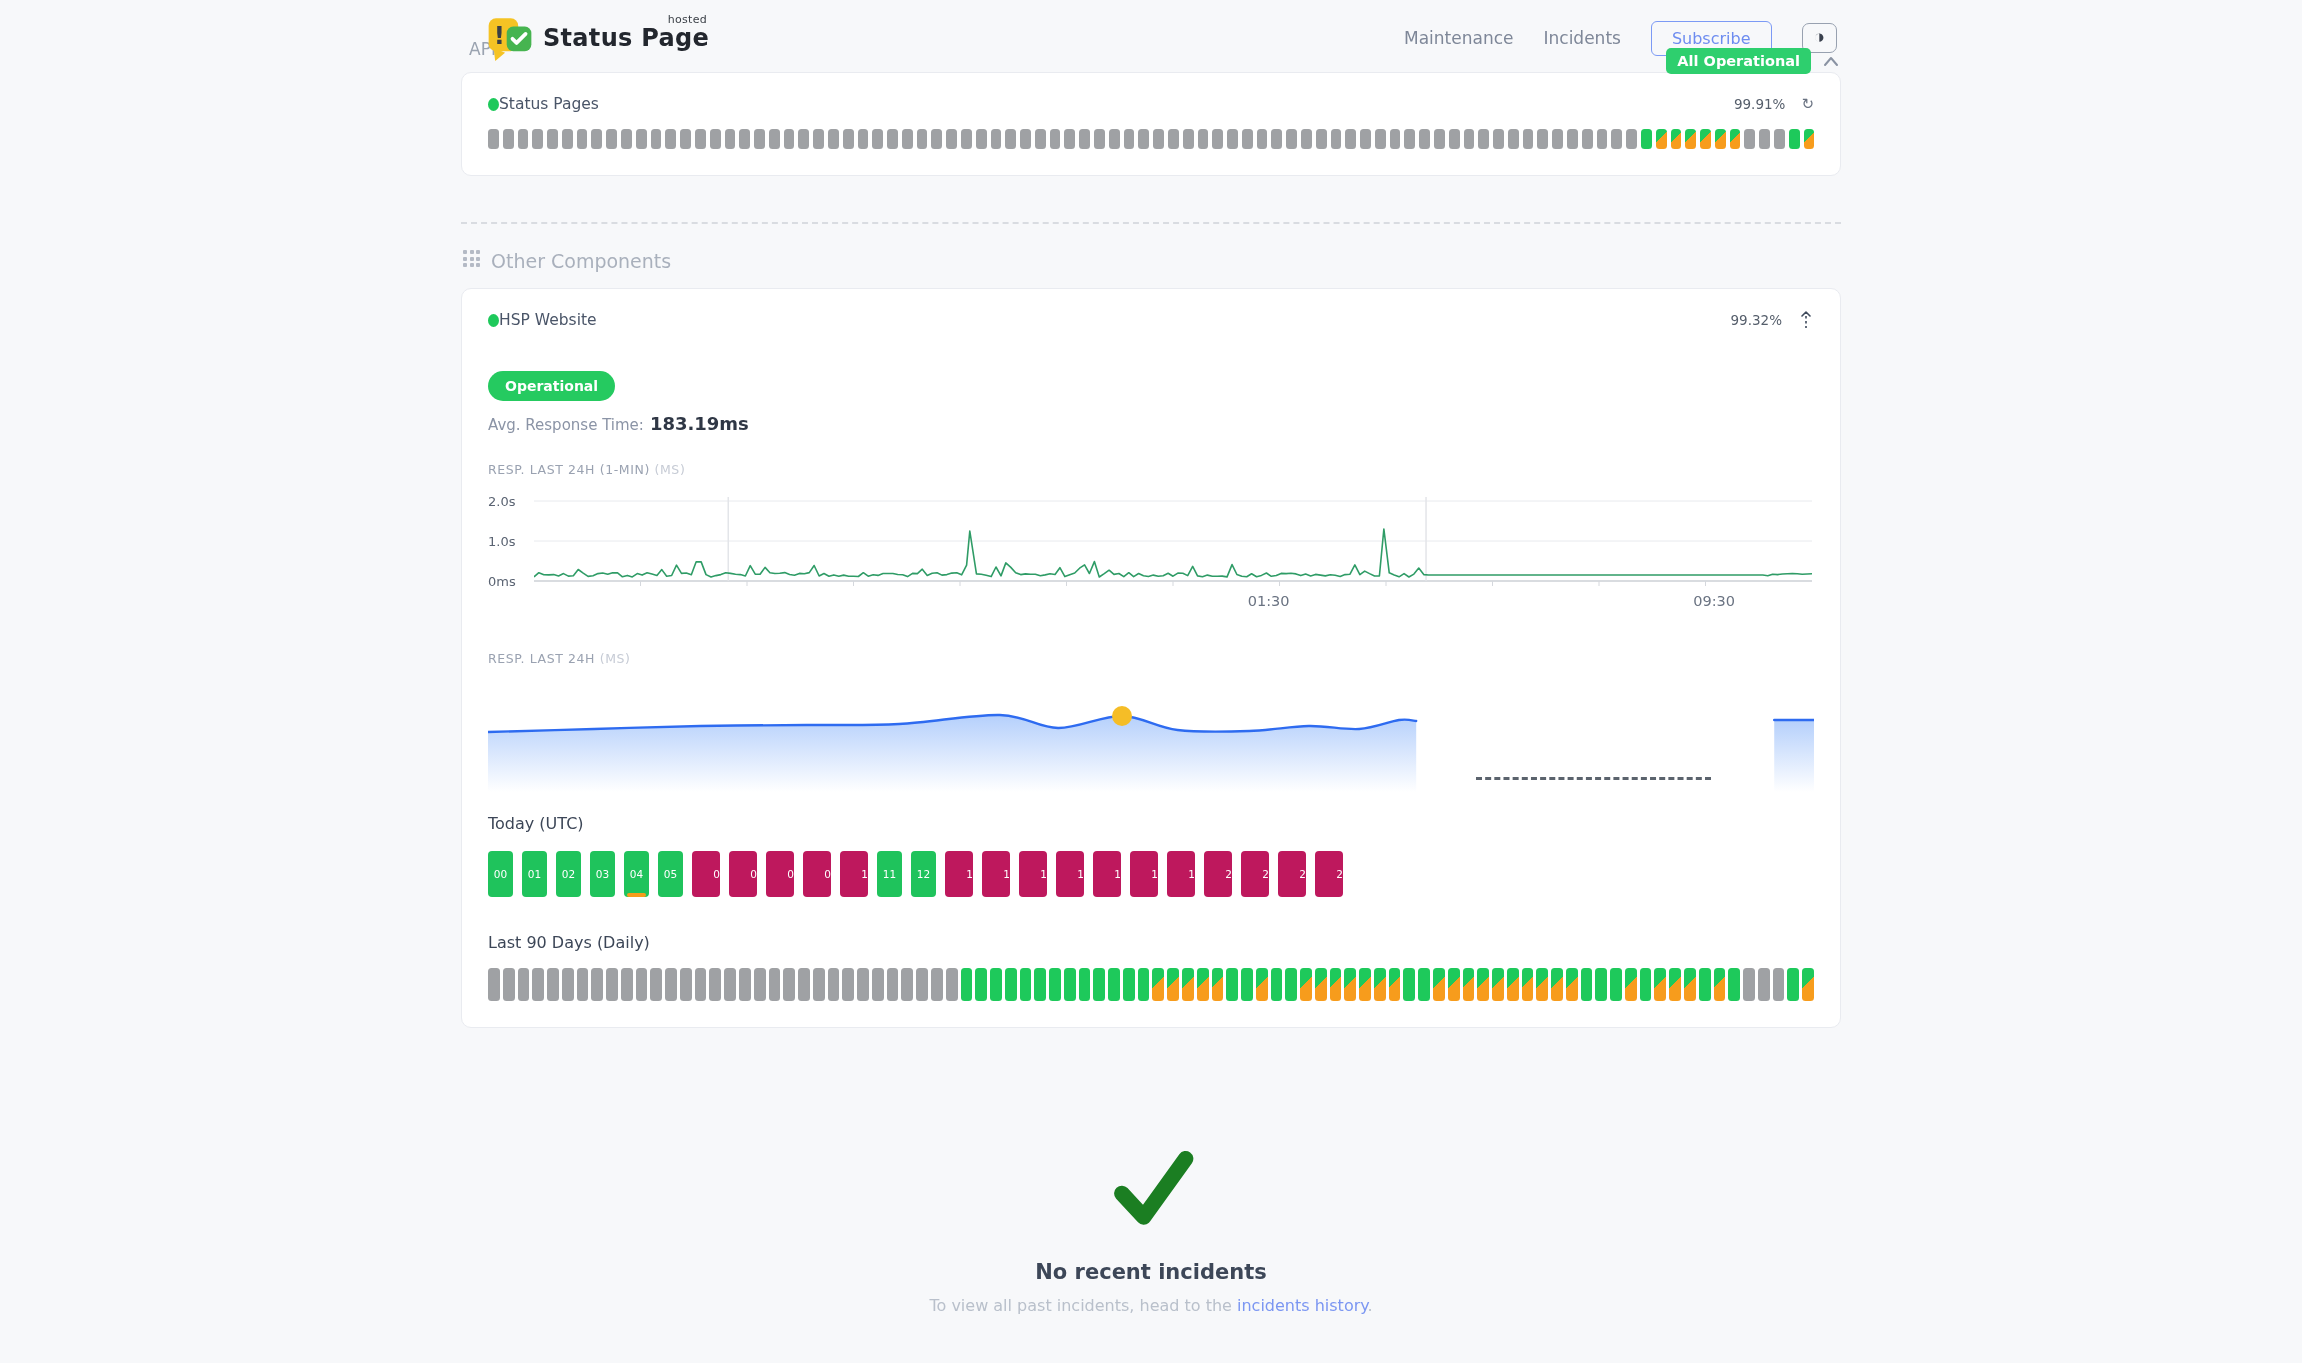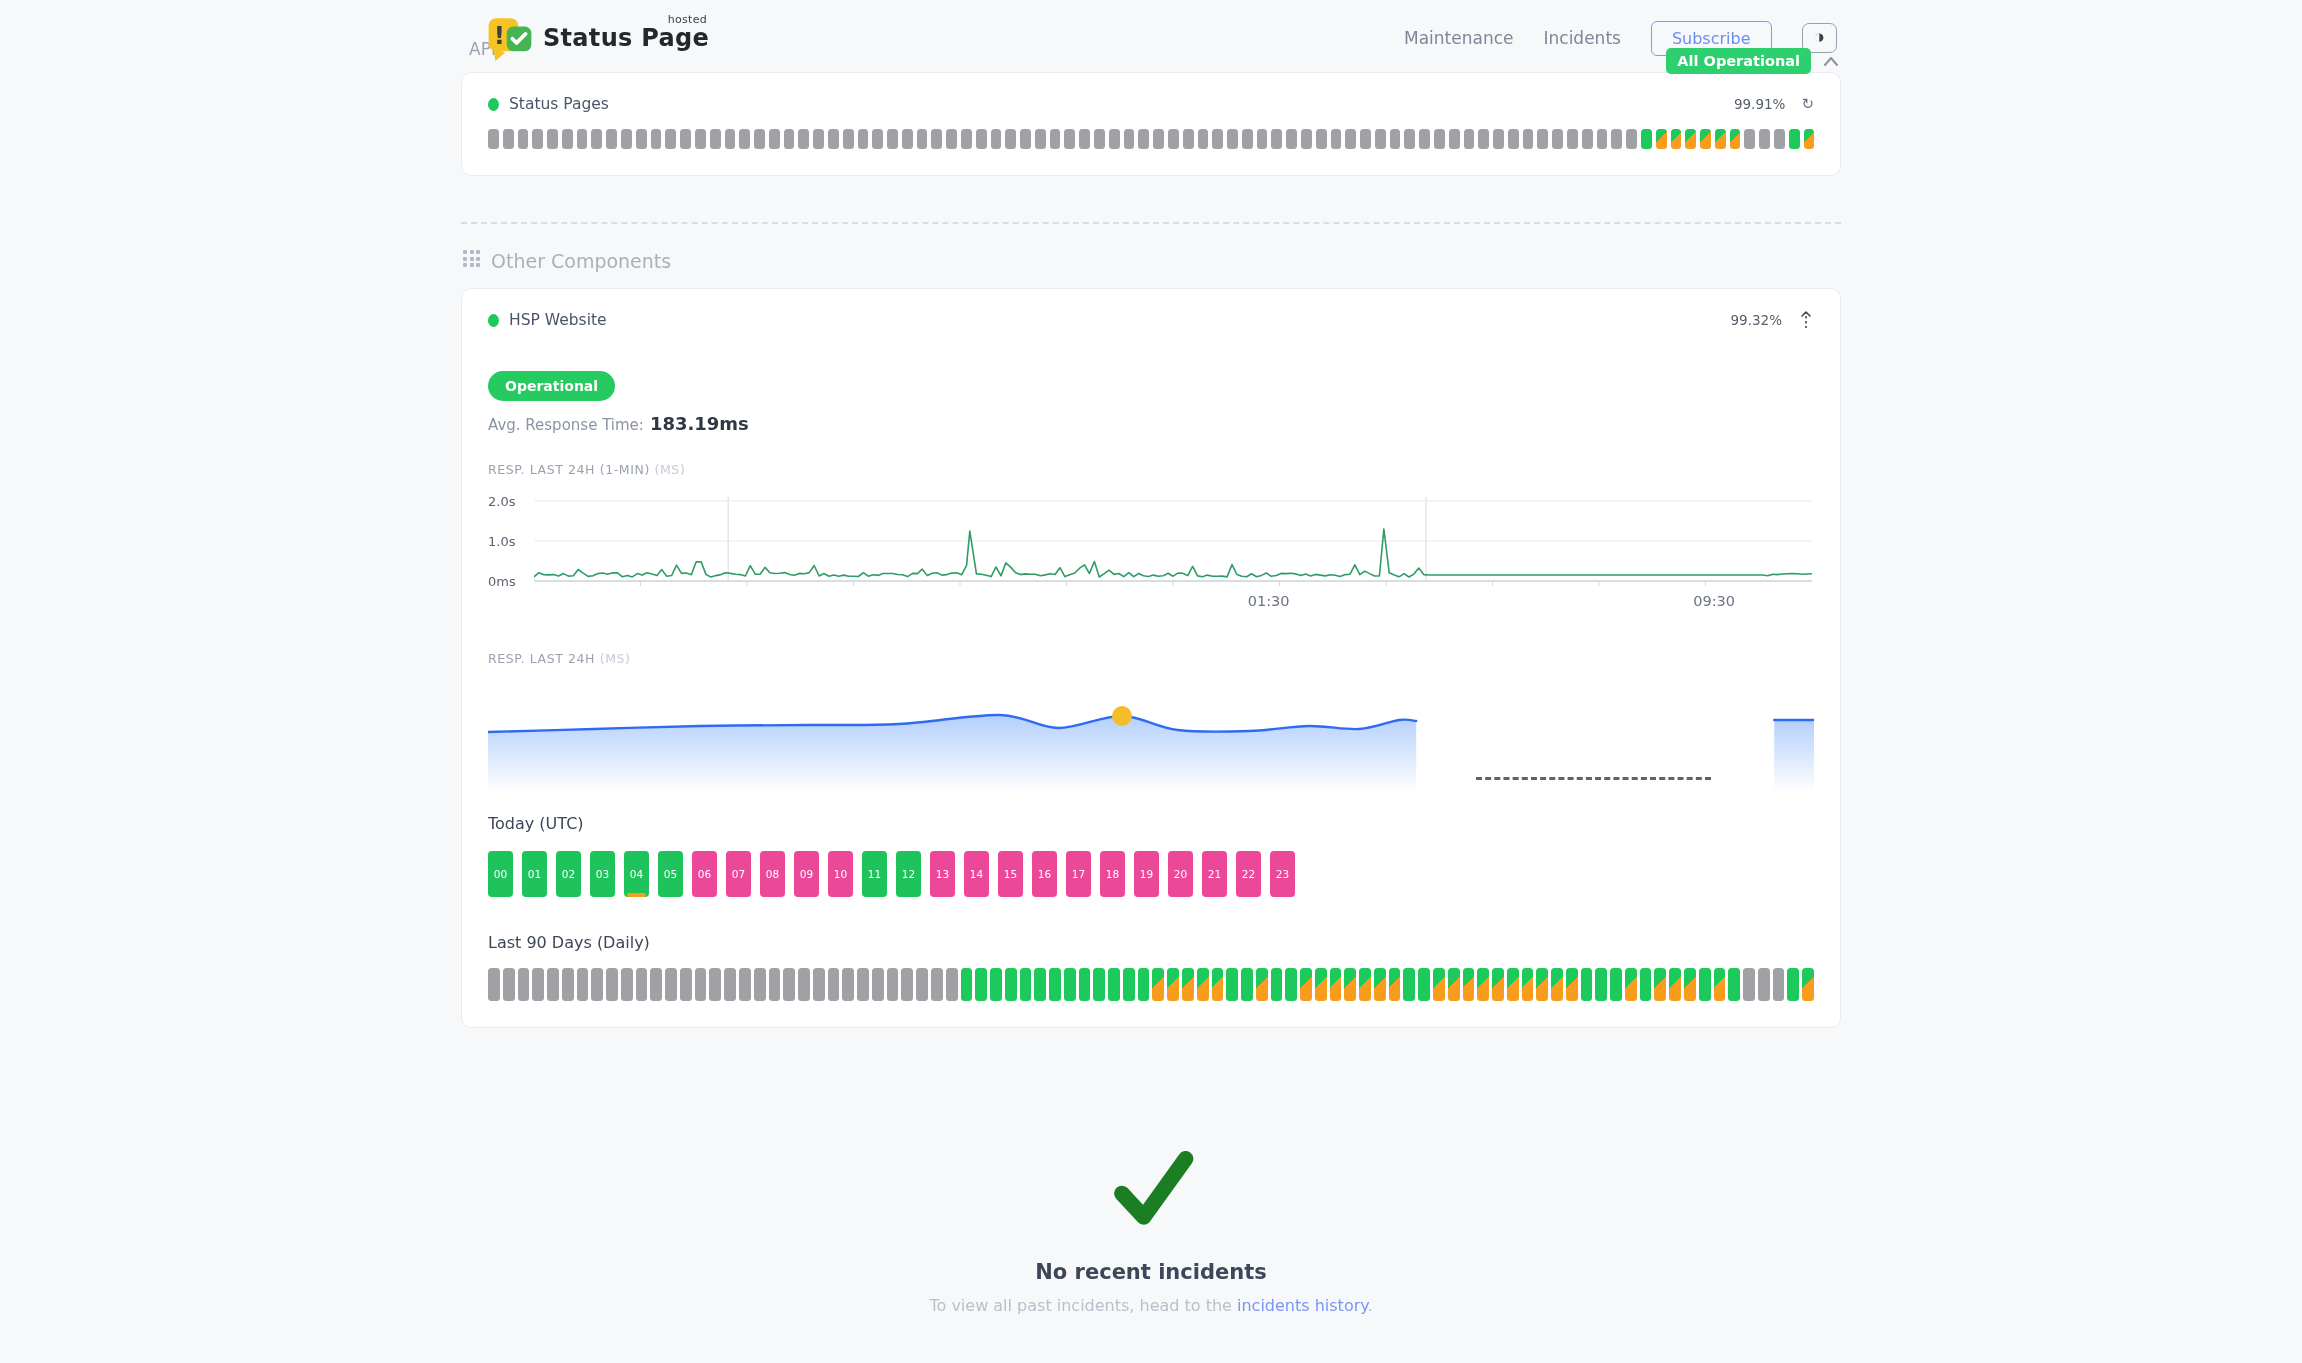--- a/index.html
+++ b/index.html
@@ -29,21 +29,21 @@
   .status-row { position: absolute; top: 48px; right: 2px; display: flex; align-items: center; gap: 12px; z-index: 3; font-weight: bold; }
   .op-badge { background: #2ecf6e; color: #fff; font-size: 14.5px; padding: 5px 11px; border-radius: 5px; cursor: pointer; }
   .api-label { position: absolute; top: 39px; left: 8px; font-size: 17px; color: #9aa3b0; z-index: 1; }
 
   
   .card { background: #fff; border: 1px solid #e9ebf0; border-radius: 10px; }
   .card-1 { margin-top: 8px; padding: 22px 26px 26px; }
   .card-2 { margin-top: 16px; padding: 22px 26px 26px; }
 
   .comp-row { display: flex; justify-content: space-between; align-items: center; }
-  .comp-left { display: flex; align-items: center; gap: 10px; }
+  .comp-left { display: flex; align-items: center; }
   .status-dot { width: 11px; height: 13px; border-radius: 50%; background: #1ec95b; }
   .comp-name { font-size: 15.5px; color: #4a5568; }
   .comp-right { display: flex; align-items: center; gap: 16px; justify-content: flex-end; }
   .uptime-pct { font-size: 13.5px; color: #555e6b; }
   .refresh-icon { color: #6a7382; font-size: 15px; cursor: pointer; }
   .expand-icon { cursor: pointer; display: inline-flex; }
 
   .bars-row { display: flex; gap: 4px; margin-top: 16px; }
   .bars-row .bar { flex: 1; height: 20px; border-radius: 3.5px; }
   .bar.g { background: #9fa1a4; }
@@ -74,21 +74,21 @@
   .chart2 svg.main { position: absolute; inset: 0; width: 100%; height: 118px; }
   .dashed-seg { position: absolute; top: 97px; border-top: 3px dashed #5b636d; }
   .dot-marker { position: absolute; width: 20px; height: 20px; border-radius: 50%;
                 background: #f5bd27; transform: translate(-50%, -50%); }
 
   .sub-heading { margin-top: 16px; font-size: 16px; color: #3c4657; }
   .hours { display: flex; gap: 9px; margin-top: 18px; }
   .hour { width: 25px; height: 46px; border-radius: 4px; display: flex; align-items: center;
           justify-content: center; font-size: 10.5px; color: #fff; position: relative; cursor: pointer; }
   .hour.up { background: #1fc35c; }
-  .hour.none { background: #ec4899; }
+  .hour.none { background: #be185d; padding-left: 28px; }
   .hour .dmark { position: absolute; bottom: 0; left: 3px; right: 3px; height: 4px;
                  background: #f79c1c; border-radius: 2px; }
 
   .days-heading { margin-top: 36px; font-size: 16px; color: #3c4657; }
   .days-row { display: flex; gap: 3px; margin-top: 16px; }
   .days-row .bar { flex: 1; height: 33px; border-radius: 3.5px; }
 
   footer { text-align: center; margin-top: 118px; }
   .footer-title { font-size: 21px; color: #3d4758; margin-top: 28px; font-weight: bold; }
   .footer-sub { font-size: 16px; color: #b9c0cb; margin-top: 12px; }

